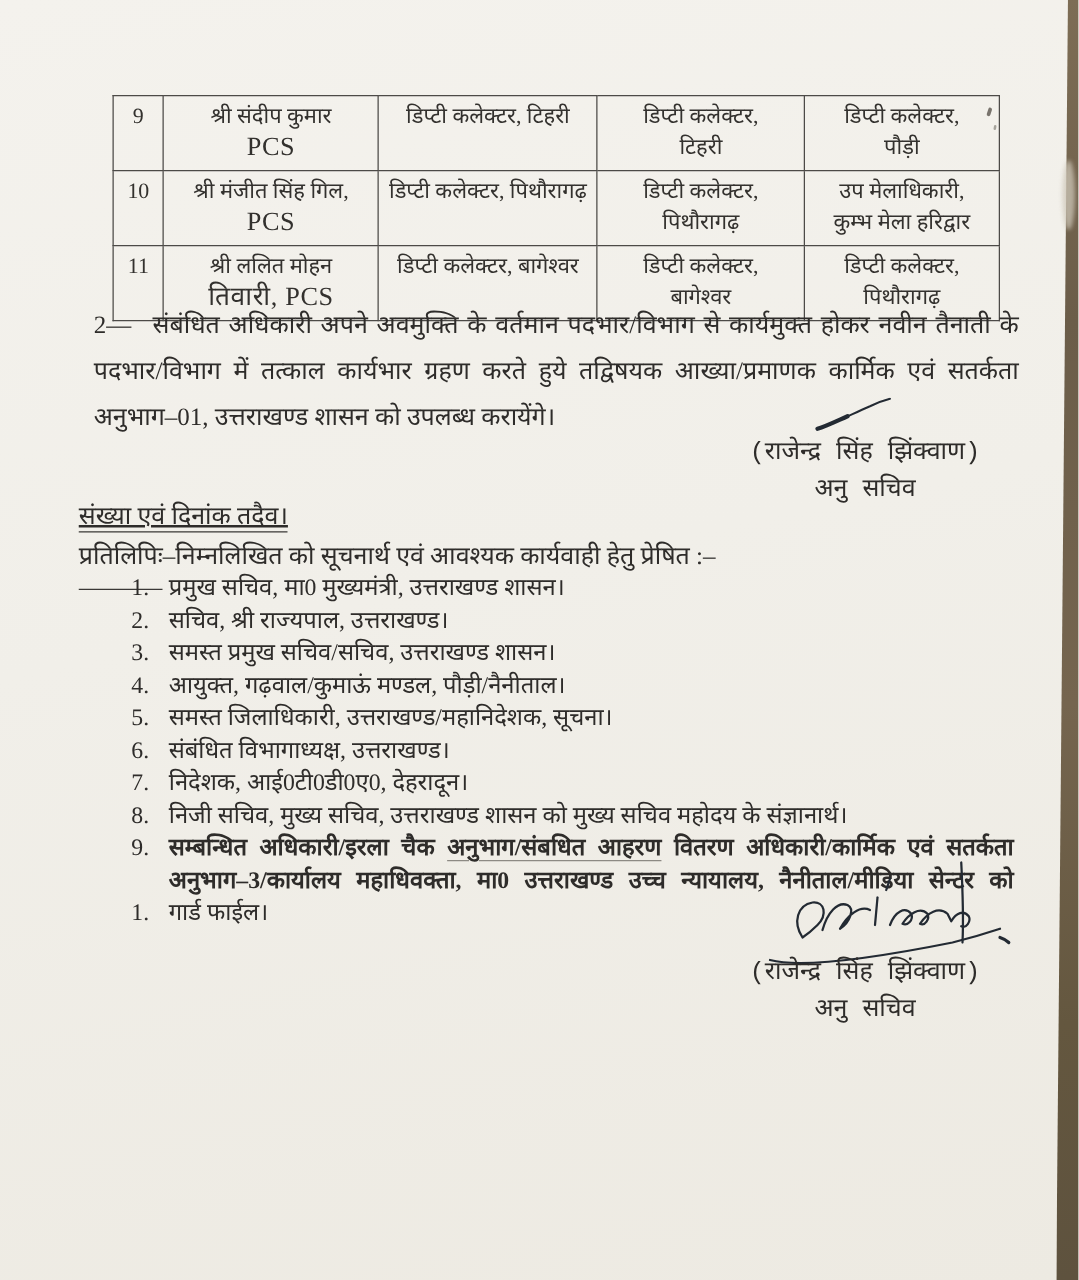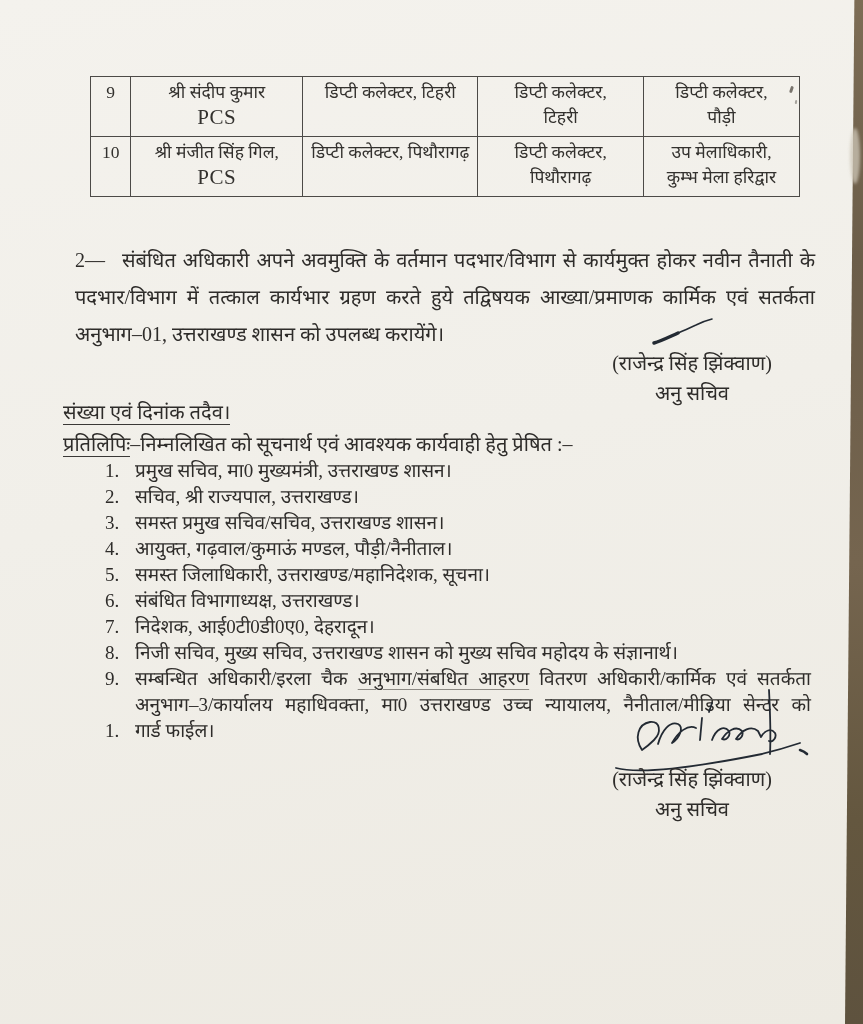--- a/index.html
+++ b/index.html
@@ -45,39 +45,39 @@
   td.c-new  { width:147px; }
   .pcs { letter-spacing:.5px; font-size:21px; }
 
   
   .para2 { position:absolute; left:63px; top:242px; width:740px; font-size:20px; line-height:37px;margin-left:12px; }
   .para2 .pline { text-align:justify; text-align-last:justify; white-space:normal; }
   .para2 .pline.last { text-align:center; text-align-last:left; }
   .para2 .pnum { display:inline-block; width:47px; }
 
   
-  .sig-block { position:absolute; text-align:center; font-size:20px; line-height:30px; }
+  .sig-block { position:absolute; text-align:center; font-size:20px; line-height:30px;font-family:Liberation Mono, monospace; }
   .sig1 { left:577px; top:348px; width:230px; }
   .sig2 { left:577px; top:764px; width:230px; }
   .sig-stroke1 { position:absolute; left:652px; top:318px; }
   .sig-stroke2 { position:absolute; left:612px; top:688px; }
   .ink { stroke:#232a33; fill:none; stroke-linecap:round; stroke-linejoin:round; }
 
   
   .ref-line { position:absolute; left:63px; top:398px; font-size:20px; }
-  .ref-line span { border-bottom:1.6px solid #3a3836; padding-bottom:1px; }
+  .ref-line span { border-bottom:1.6px solid #3a3836; padding-bottom:1px;text-decoration:underline; }
   .copy-heading { position:absolute; left:63px; top:430px; font-size:20px; }
-  .copy-heading .u { border-bottom:1.6px solid #3a3836; padding-bottom:1px;text-align:right; }
+  .copy-heading .u { border-bottom:1.6px solid #3a3836; padding-bottom:15px;text-align:right; }
 
   
   .copies { position:absolute; left:63px; top:458px; width:748px; font-size:19px; line-height:26px; list-style:none; }
   .copies li { display:flex; }
   .copies .num { flex:0 0 30px; margin-left:42px; }
   .copies .txt { flex:1 1 auto; }
-  .copies .j   { text-align:justify; text-align-last:justify; }
+  .copies .j   { text-align:justify; text-align-last:justify;font-weight:bold; }
   .useg {
     text-decoration:underline;
     text-decoration-color:#8d8a84;
     text-decoration-thickness:1.3px;
     text-underline-offset:4px;
   }
 </style>
 </head>
 <body>
 
@@ -116,20 +116,40 @@
         <td class="c-prev">
             <div>डिप्टी कलेक्टर, पिथौरागढ़</div>
           </td>
         <td class="c-cur">
           <div>डिप्टी कलेक्टर,</div>
           <div>पिथौरागढ़</div>
         </td>
         <td class="c-new">
           <div>उप मेलाधिकारी,</div>
           <div>कुम्भ मेला हरिद्वार</div>
+        </td>
+      </tr>
+      <tr>
+        <td class="c-sno">
+            <div>11</div>
+          </td>
+        <td class="c-name">
+          <div>श्री ललित मोहन</div>
+          <div class="pcs">तिवारी, PCS</div>
+        </td>
+        <td class="c-prev">
+            <div>डिप्टी कलेक्टर, बागेश्वर</div>
+          </td>
+        <td class="c-cur">
+          <div>डिप्टी कलेक्टर,</div>
+          <div>बागेश्वर</div>
+        </td>
+        <td class="c-new">
+          <div>डिप्टी कलेक्टर,</div>
+          <div>पिथौरागढ़</div>
         </td>
       </tr>
     </tbody>
   </table>
 
   <div class="para2">
     <div class="pline"><span class="pnum">2—</span><span>संबंधित अधिकारी अपने अवमुक्ति के वर्तमान पदभार/विभाग से कार्यमुक्त होकर नवीन तैनाती के</span></div>
     <div class="pline"><span>पदभार/विभाग में तत्काल कार्यभार ग्रहण करते हुये तद्विषयक आख्या/प्रमाणक कार्मिक एवं सतर्कता</span></div>
     <div class="pline last"><span>अनुभाग–01, उत्तराखण्ड शासन को उपलब्ध करायेंगे।</span></div>
   </div>

